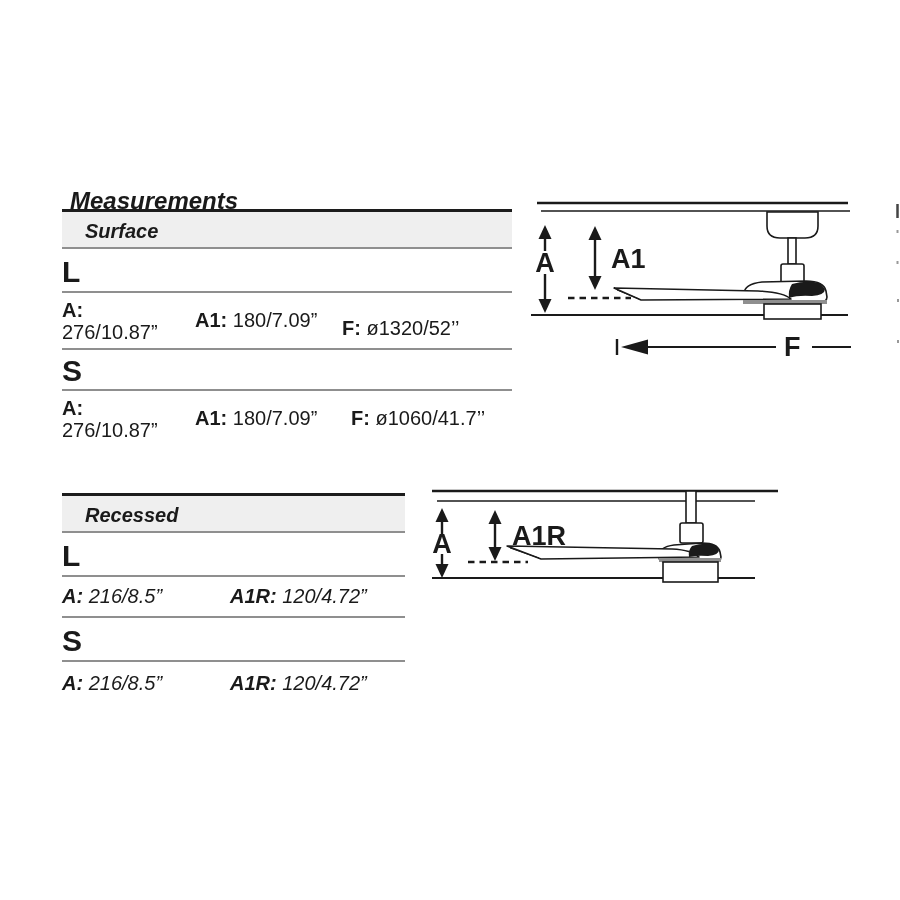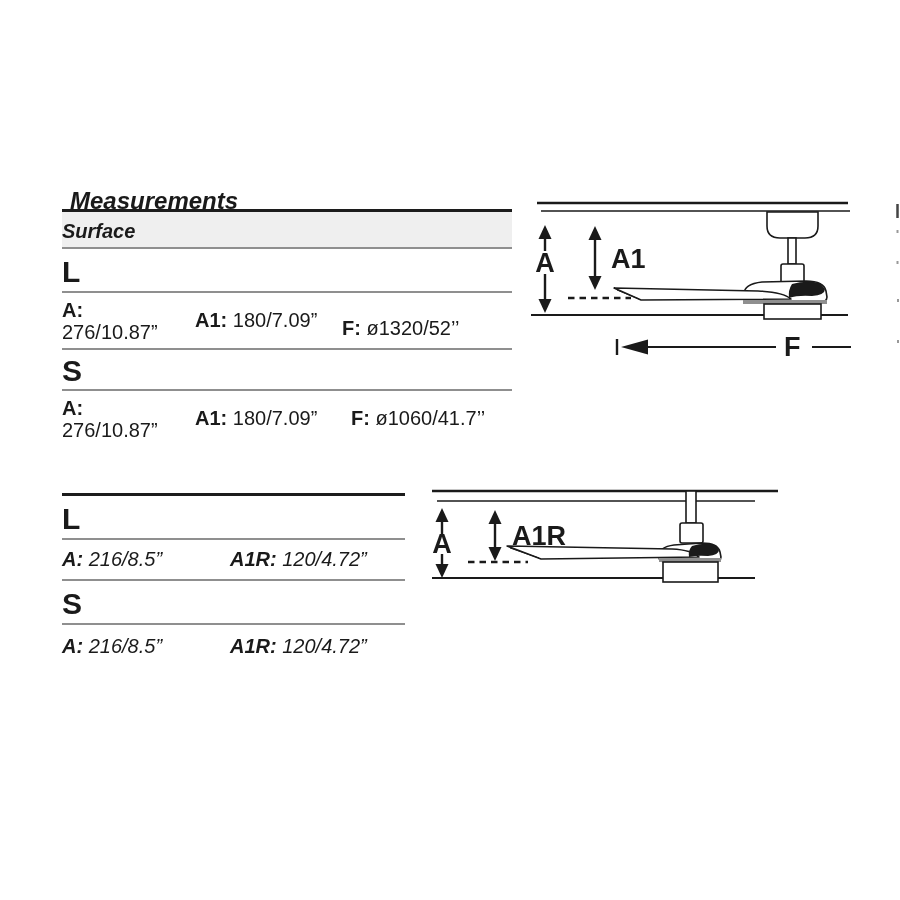--- a/index.html
+++ b/index.html
@@ -10,21 +10,21 @@
   }
   .abs{position:absolute;}
   
   .page-title{
     left:70px;top:170px;font-size:24px;font-weight:bold;font-style:italic;letter-spacing:0;margin-top:17px;
   }
   
   .spec-table{position:absolute;border-top:3px solid #1c1c1c;}
   .spec-table .thead{
     background:#efefef;height:37px;border-bottom:2px solid #8f8f8f;
-    font-size:20px;font-weight:bold;font-style:italic;line-height:38px;padding-left:0;
+    font-size:20px;font-weight:bold;font-style:italic;line-height:38px;padding-left:23px;
     box-sizing:border-box;
   }
   .size-row{
     height:42px;border-bottom:2px solid #8f8f8f;
     font-size:30px;font-weight:bold;line-height:46px;
   }
   .vals-row{position:relative;border-bottom:2px solid #8f8f8f;}
   .vals-row.last{border-bottom:none;}
   .vals-row .col{position:absolute;font-size:20px;white-space:nowrap;}
   .vals-row .col b{font-weight:bold;}
@@ -76,20 +76,21 @@
       <span>180/7.09”</span>
     </div>
     <div class="col" style="left:280px;top:16px;margin-left:9px;">
       <b>F:</b>
       <span>ø1060/41.7’’</span>
     </div>
   </div>
 </div>
 
 <div class="spec-table recessed-table">
+  <div class="thead">Recessed</div>
 
   <div class="size-row">L</div>
 
   <div class="vals-row">
     <div class="col" style="left:0;top:8px;">
       <b>A:</b>
       <span>216/8.5”</span>
     </div>
     <div class="col" style="left:168px;top:8px;">
       <b>A1R:</b>

